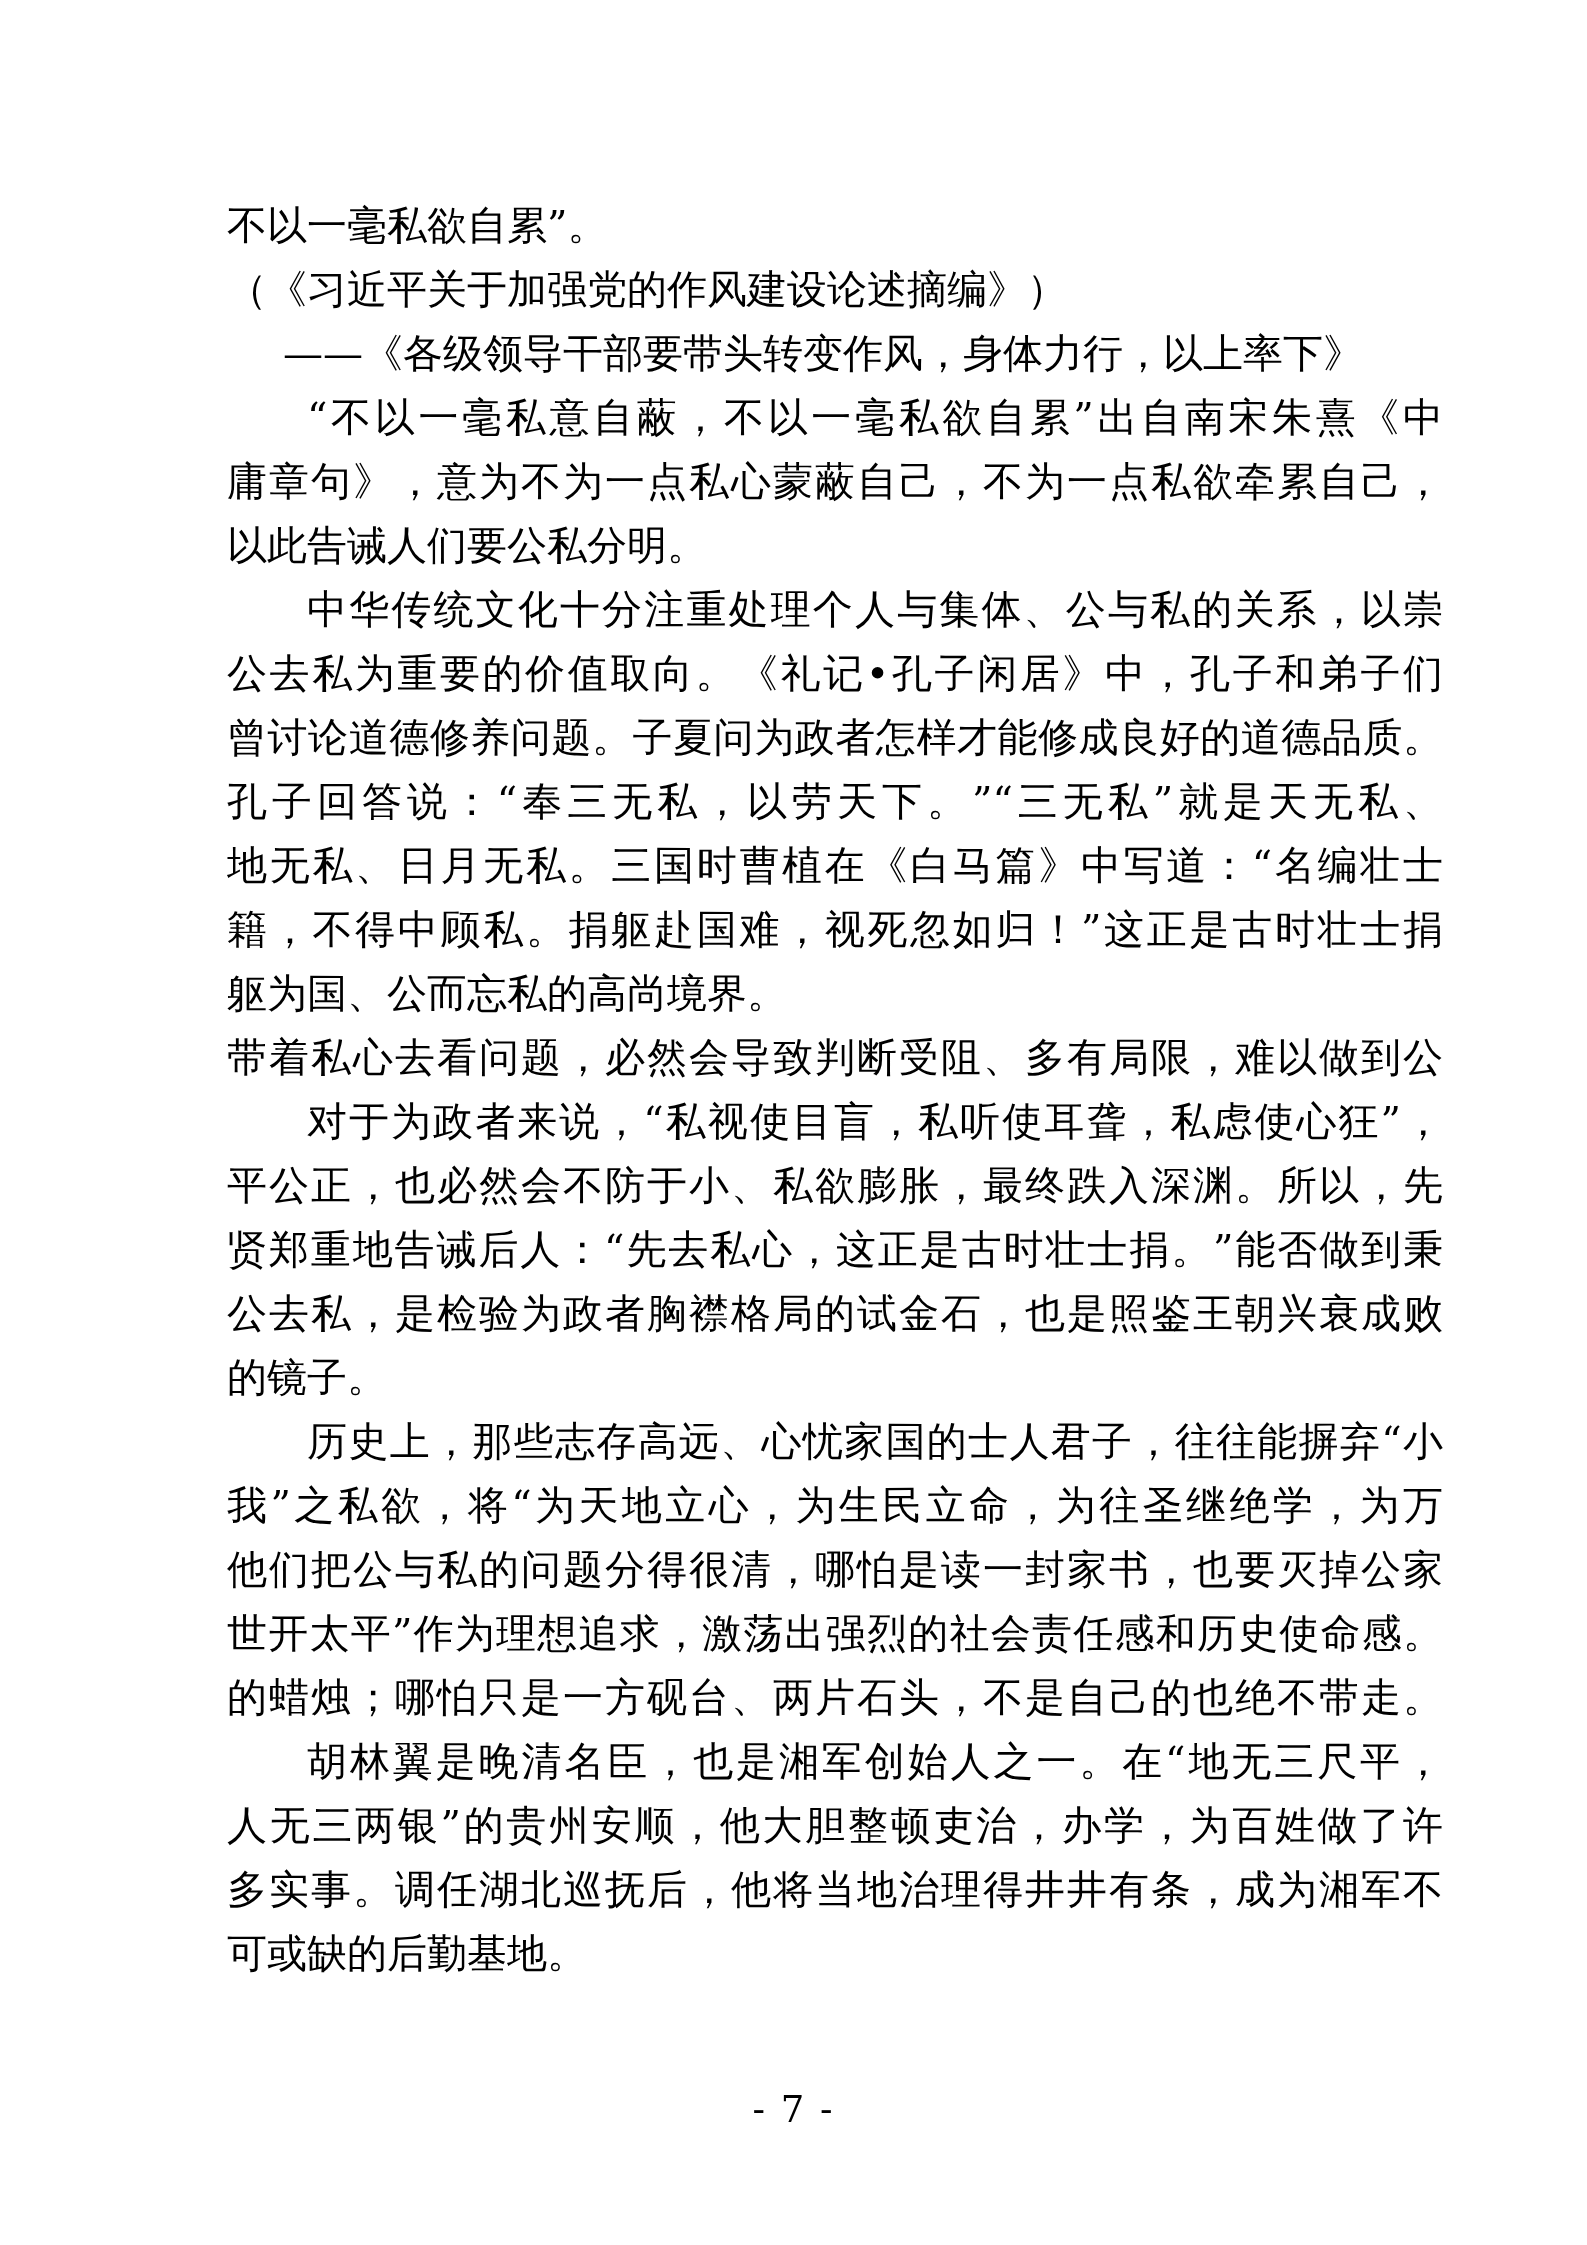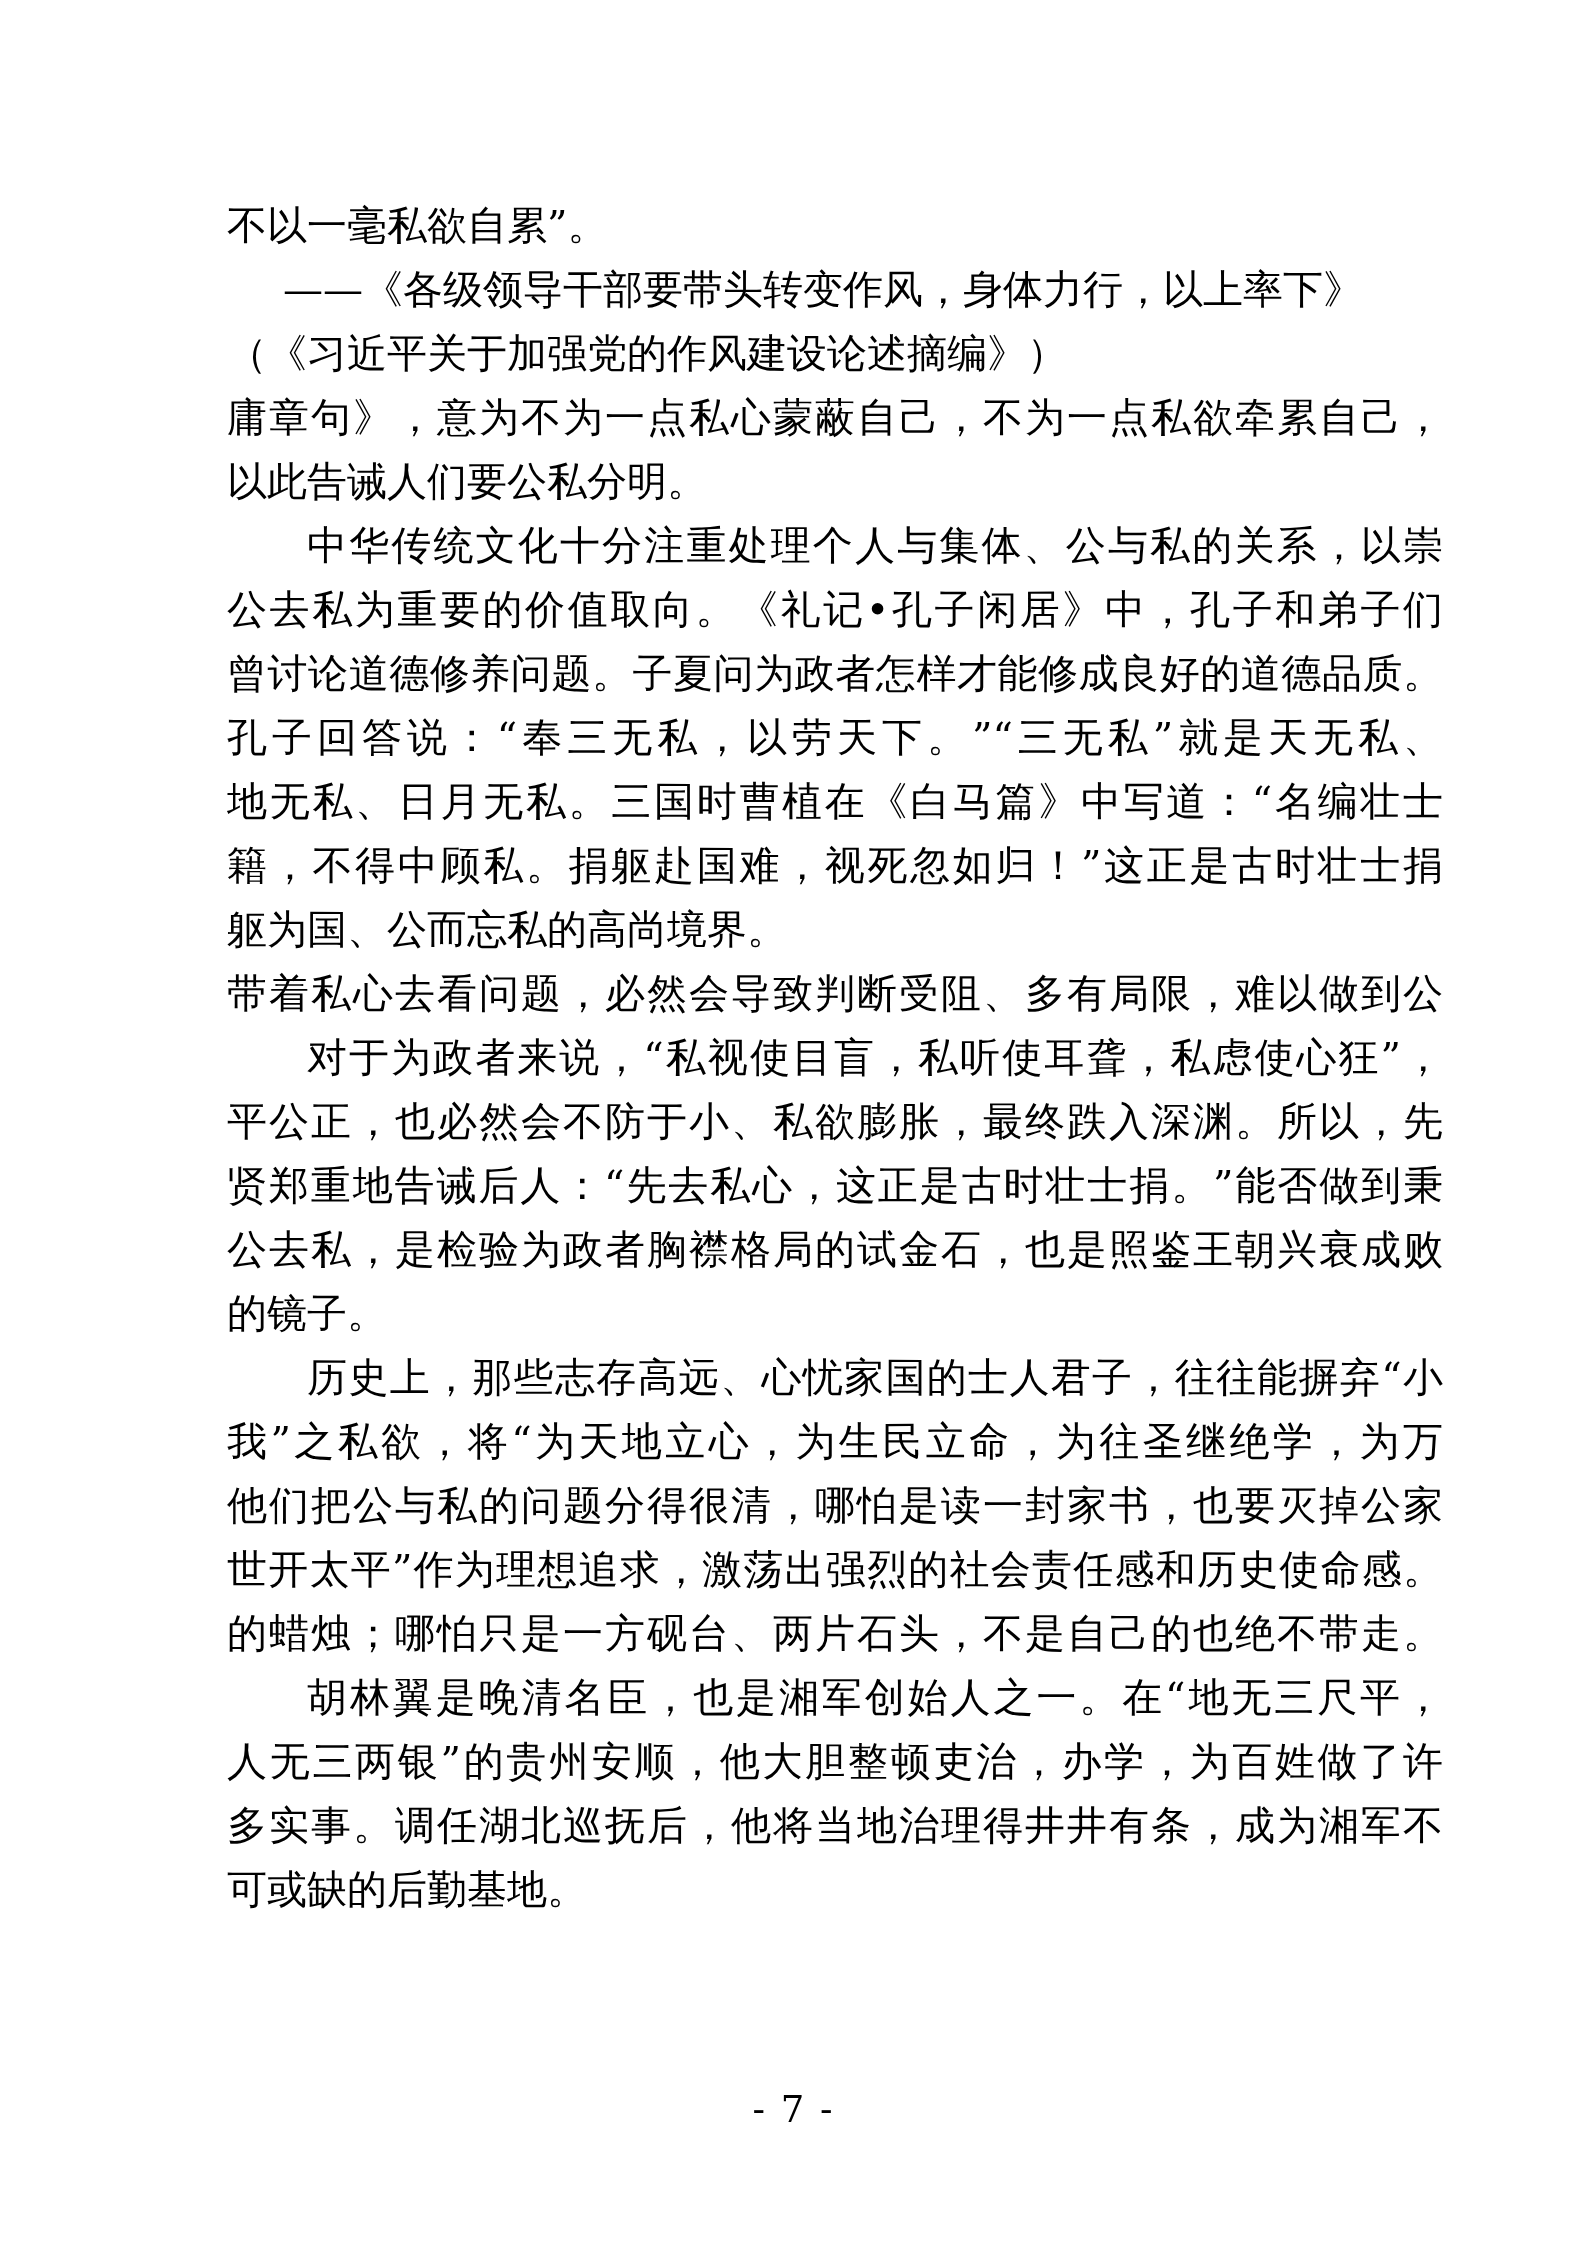--- a/index.html
+++ b/index.html
@@ -59,22 +59,23 @@
     font-size: 37px;
     letter-spacing: 2px;
   }
 </style>
 </head>
 <body>
 
 <div class="page">
   <div class="content">
     <div class="line end">不以一毫私欲自累”。</div>
+    <div class="line end">（《习近平关于加强党的作风建设论述摘编》）</div>
     <div class="line attr">——《各级领导干部要带头转变作风，身体力行，以上率下》</div>
-    <div class="line end">（《习近平关于加强党的作风建设论述摘编》）</div>
+    <div class="line full indent">“不以一毫私意自蔽，不以一毫私欲自累”出自南宋朱熹《中</div>
     <div class="line full">庸章句》，意为不为一点私心蒙蔽自己，不为一点私欲牵累自己，</div>
     <div class="line end">以此告诫人们要公私分明。</div>
     <div class="line full indent">中华传统文化十分注重处理个人与集体、公与私的关系，以崇</div>
     <div class="line full">公去私为重要的价值取向。《礼记•孔子闲居》中，孔子和弟子们</div>
     <div class="line full">曾讨论道德修养问题。子夏问为政者怎样才能修成良好的道德品质。</div>
     <div class="line full">孔子回答说：“奉三无私，以劳天下。”“三无私”就是天无私、</div>
     <div class="line full">地无私、日月无私。三国时曹植在《白马篇》中写道：“名编壮士</div>
     <div class="line full">籍，不得中顾私。捐躯赴国难，视死忽如归！”这正是古时壮士捐</div>
     <div class="line end">躯为国、公而忘私的高尚境界。</div>
     <div class="line full">带着私心去看问题，必然会导致判断受阻、多有局限，难以做到公</div>

